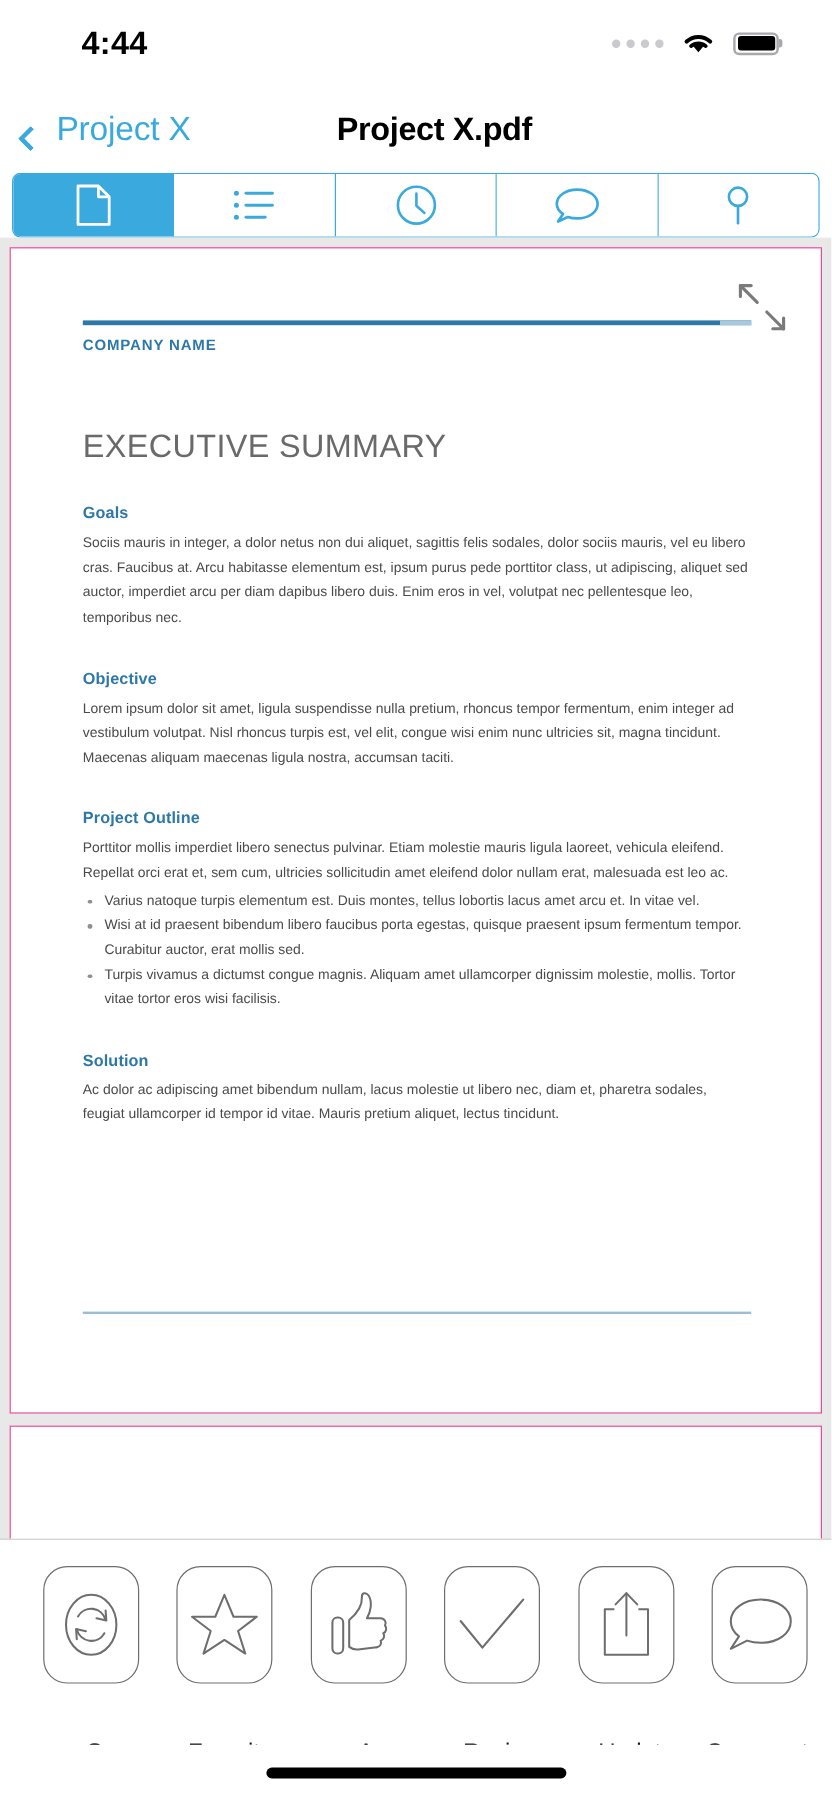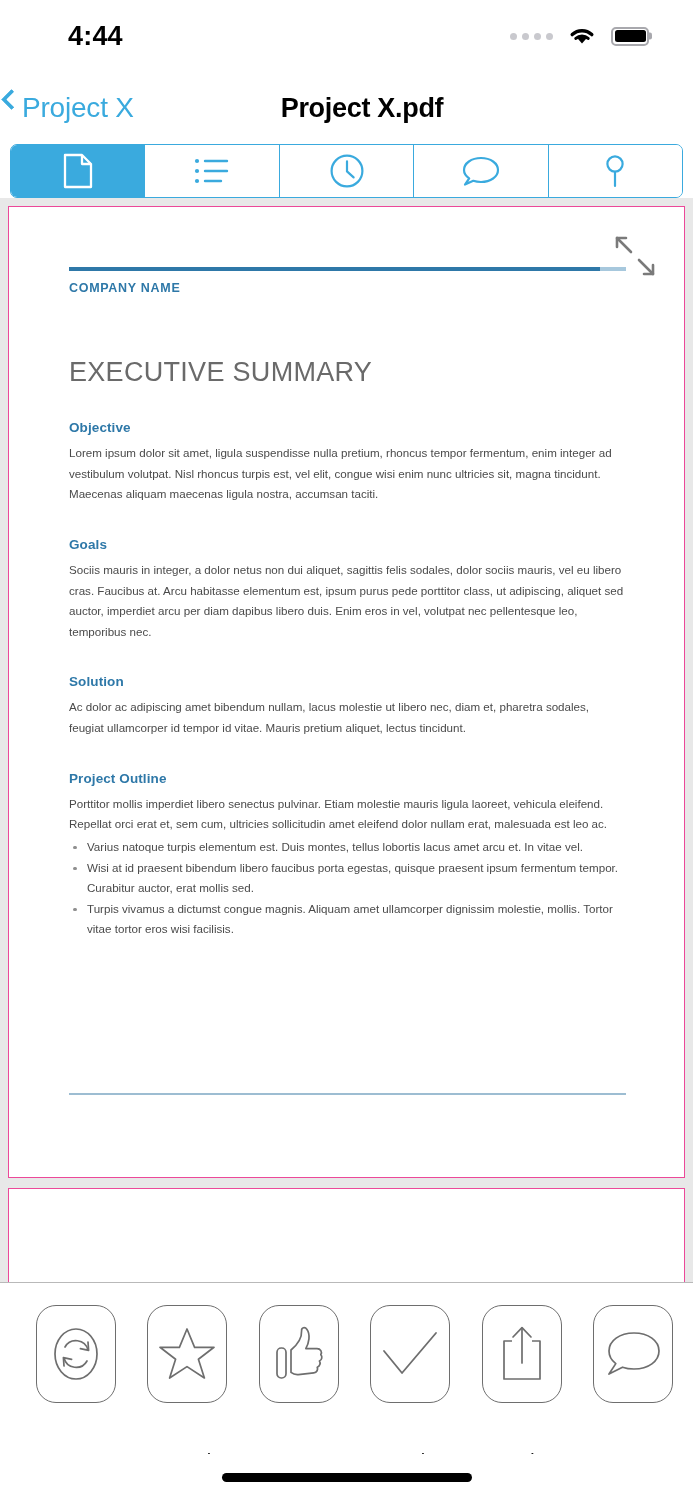--- a/index.html
+++ b/index.html
@@ -75,23 +75,23 @@
   .nav-bar {
     height: 72px;
     flex: 0 0 72px;
     position: relative;
     display: flex;
     align-items: center;
     background: #ffffff;
   }
   .nav-back {
     display: flex;
-    align-items: flex-start;
-    gap: 3px;
-    padding-left: 4px;
+    align-items: flex-end;
+    gap: 14px;
+    padding-left: 18px;
     cursor: pointer;
     background: none;
     border: none;
   }
   .chev {
     width: 15px; height: 15px;
     border-left: 4px solid #3AAADE;
     border-bottom: 4px solid #3AAADE;
     transform: rotate(45deg);
     border-radius: 1px;
@@ -368,43 +368,43 @@
           <polyline points="39,30 39,39 30,39"></polyline>
         </g>
       </svg>
 
       <div class="page-inner">
         <div class="rule-top"></div>
         <div class="company-name">COMPANY NAME</div>
         <h1 class="doc-h1">EXECUTIVE SUMMARY</h1>
 
         <div class="sec">
-          <div class="sec-h">Objective</div>
-          <p class="sec-p">Lorem ipsum dolor sit amet, ligula suspendisse nulla pretium, rhoncus tempor fermentum, enim integer ad vestibulum volutpat. Nisl rhoncus turpis est, vel elit, congue wisi enim nunc ultricies sit, magna tincidunt. Maecenas aliquam maecenas ligula nostra, accumsan taciti.</p>
-        </div>
-
-        <div class="sec">
           <div class="sec-h">Goals</div>
           <p class="sec-p">Sociis mauris in integer, a dolor netus non dui aliquet, sagittis felis sodales, dolor sociis mauris, vel eu libero cras. Faucibus at. Arcu habitasse elementum est, ipsum purus pede porttitor class, ut adipiscing, aliquet sed auctor, imperdiet arcu per diam dapibus libero duis. Enim eros in vel, volutpat nec pellentesque leo, temporibus nec.</p>
         </div>
 
         <div class="sec">
-          <div class="sec-h">Solution</div>
-          <p class="sec-p">Ac dolor ac adipiscing amet bibendum nullam, lacus molestie ut libero nec, diam et, pharetra sodales, feugiat ullamcorper id tempor id vitae. Mauris pretium aliquet, lectus tincidunt.</p>
+          <div class="sec-h">Objective</div>
+          <p class="sec-p">Lorem ipsum dolor sit amet, ligula suspendisse nulla pretium, rhoncus tempor fermentum, enim integer ad vestibulum volutpat. Nisl rhoncus turpis est, vel elit, congue wisi enim nunc ultricies sit, magna tincidunt. Maecenas aliquam maecenas ligula nostra, accumsan taciti.</p>
         </div>
 
         <div class="sec">
           <div class="sec-h">Project Outline</div>
           <p class="sec-p">Porttitor mollis imperdiet libero senectus pulvinar. Etiam molestie mauris ligula laoreet, vehicula eleifend. Repellat orci erat et, sem cum, ultricies sollicitudin amet eleifend dolor nullam erat, malesuada est leo ac.</p>
           <ul class="bullets">
             <li>Varius natoque turpis elementum est. Duis montes, tellus lobortis lacus amet arcu et. In vitae vel.</li>
             <li>Wisi at id praesent bibendum libero faucibus porta egestas, quisque praesent ipsum fermentum tempor. Curabitur auctor, erat mollis sed.</li>
             <li>Turpis vivamus a dictumst congue magnis. Aliquam amet ullamcorper dignissim molestie, mollis. Tortor vitae tortor eros wisi facilisis.</li>
           </ul>
         </div>
+
+        <div class="sec">
+          <div class="sec-h">Solution</div>
+          <p class="sec-p">Ac dolor ac adipiscing amet bibendum nullam, lacus molestie ut libero nec, diam et, pharetra sodales, feugiat ullamcorper id tempor id vitae. Mauris pretium aliquet, lectus tincidunt.</p>
+        </div>
       </div>
 
       <div class="rule-bottom"></div>
     </div>
 
     <div class="page-gap"></div>
 
     <div class="page page-2">
       <div class="page-inner">
         

